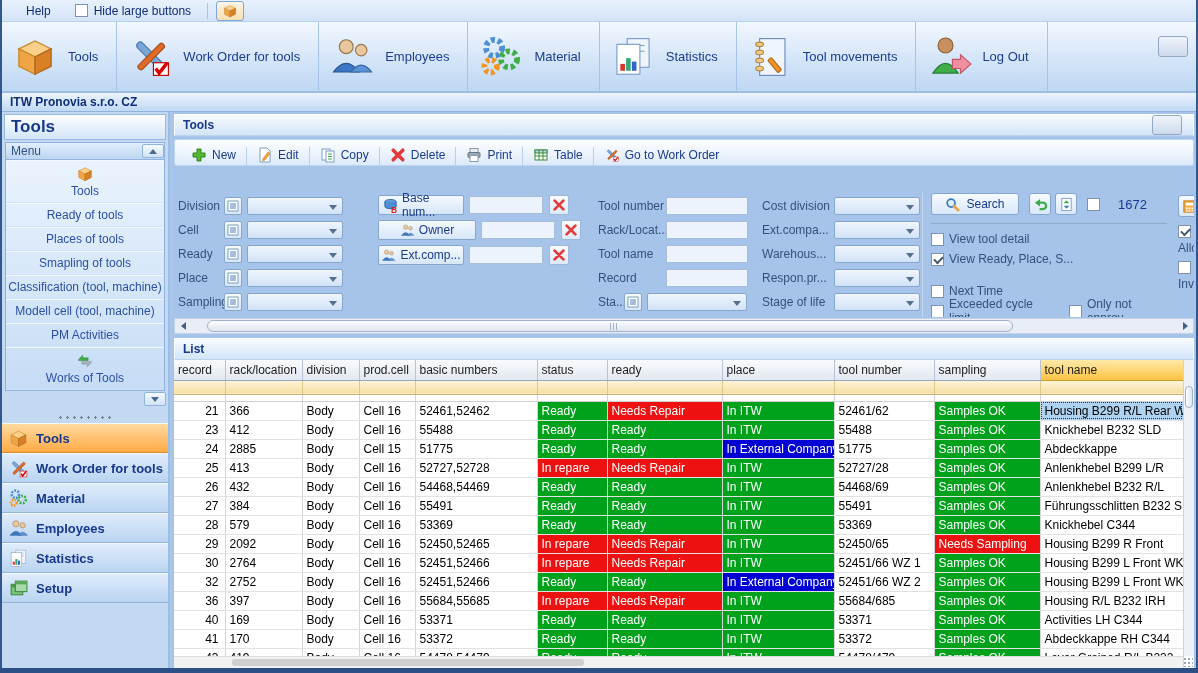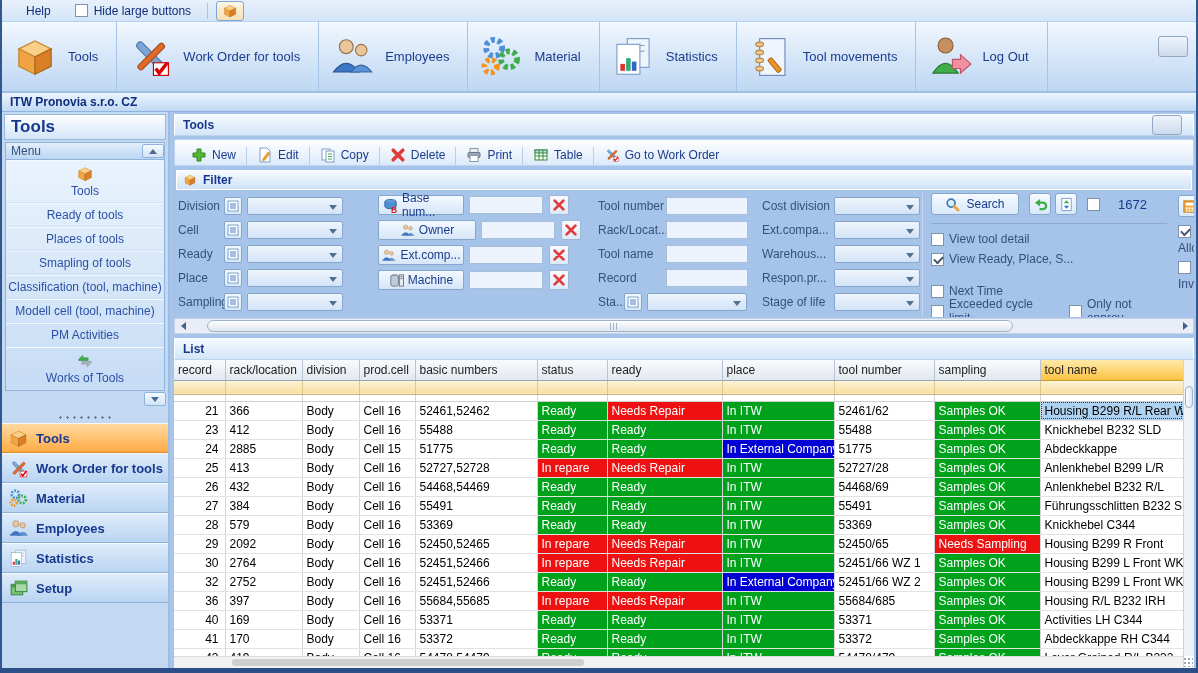--- a/index.html
+++ b/index.html
@@ -442,30 +442,20 @@
               <rect x="23" y="25" width="13" height="11" fill="#fff" stroke="#c00"></rect>
               <path d="M25 30 l3 4 l7 -9" stroke="#d00" stroke-width="3" fill="none"></path>
             </svg>
           </span>
           <span>Go to Work Order</span>
         </div>
       </div>
     <div class="corner-btn2"></div>
 
     <div class="abs" id="filterPanel">
-      <div class="fheader">
-        <span id="filterHeaderIcon">
-            <svg width="14" height="14" viewBox="0 0 20 20">
-              <polygon points="3,6.5 10,3 17,6.5 10,10" fill="#fad089" stroke="#c98a32" stroke-width=".6"></polygon>
-              <polygon points="3,6.5 10,10 10,17.5 3,14" fill="#f0a443" stroke="#c98a32" stroke-width=".6"></polygon>
-              <polygon points="17,6.5 10,10 10,17.5 17,14" fill="#d97f25" stroke="#b06a1e" stroke-width=".6"></polygon>
-            </svg>
-          </span>
-        <span>Filter</span>
-      </div>
       <div class="abs" id="fcol1" style="left:4px; top:28px;">
           <div class="frow">
             <span class="flabel" style="width: 46px;">Division</span>
             <div class="list-btn">
               <svg width="12" height="12" viewBox="0 0 12 12">
                 <rect x="1" y="1" width="10" height="10" fill="#fff" stroke="#7d9ec8"></rect>
                 <g stroke="#4d7fc0">
                   <line x1="3" y1="4" x2="9" y2="4"></line>
                   <line x1="3" y1="6" x2="9" y2="6"></line>
                   <line x1="3" y1="8" x2="9" y2="8"></line>
@@ -577,42 +567,20 @@
             <div class="lk-btn" style="width: 86px;">
               <span>
                 <svg width="15" height="15" viewBox="0 0 40 40">
                   <circle cx="15" cy="11" r="6" fill="#e9c69c" stroke="#9a7648"></circle>
                   <path d="M4 33 q11 -15 22 0 z" fill="#3d78c8" stroke="#28538c"></path>
                   <circle cx="28" cy="14" r="5" fill="#e9c69c" stroke="#9a7648"></circle>
                   <path d="M19 33 q9 -12 18 0 z" fill="#5b93d8" stroke="#3a68a0"></path>
                 </svg>
               </span>
               <span>Ext.comp...</span>
-            </div>
-            <div class="tin" style="width: 74px; margin-left: 5px;"></div>
-            <div class="x-btn" style="margin-left: 6px;">
-              <span>
-                <svg width="14" height="14" viewBox="0 0 16 16">
-                  <path d="M3 3 L13 13 M13 3 L3 13" stroke="#e23b3b" stroke-width="3.2" stroke-linecap="round"></path>
-                </svg>
-              </span>
-            </div>
-          </div>
-          <div class="frow" style="height: 20px; margin-bottom: 5px;">
-            <div class="lk-btn" style="width: 86px;">
-              <span>
-                <svg width="15" height="15" viewBox="0 0 16 16">
-                  <ellipse cx="6" cy="3.5" rx="4" ry="1.6" fill="#a8b4c4" stroke="#68788c"></ellipse>
-                  <path d="M2 3.5 v9 c0 .9 1.8 1.6 4 1.6 s4 -.7 4 -1.6 v-9" fill="#c2ccd8" stroke="#68788c"></path>
-                  <rect x="11" y="2" width="4.5" height="12" fill="#e8edf2" stroke="#68788c"></rect>
-                  <line x1="12" y1="4" x2="14.5" y2="4" stroke="#68788c"></line>
-                  <line x1="12" y1="6" x2="14.5" y2="6" stroke="#68788c"></line>
-                </svg>
-              </span>
-              <span>Machine</span>
             </div>
             <div class="tin" style="width: 74px; margin-left: 5px;"></div>
             <div class="x-btn" style="margin-left: 6px;">
               <span>
                 <svg width="14" height="14" viewBox="0 0 16 16">
                   <path d="M3 3 L13 13 M13 3 L3 13" stroke="#e23b3b" stroke-width="3.2" stroke-linecap="round"></path>
                 </svg>
               </span>
             </div>
           </div>

